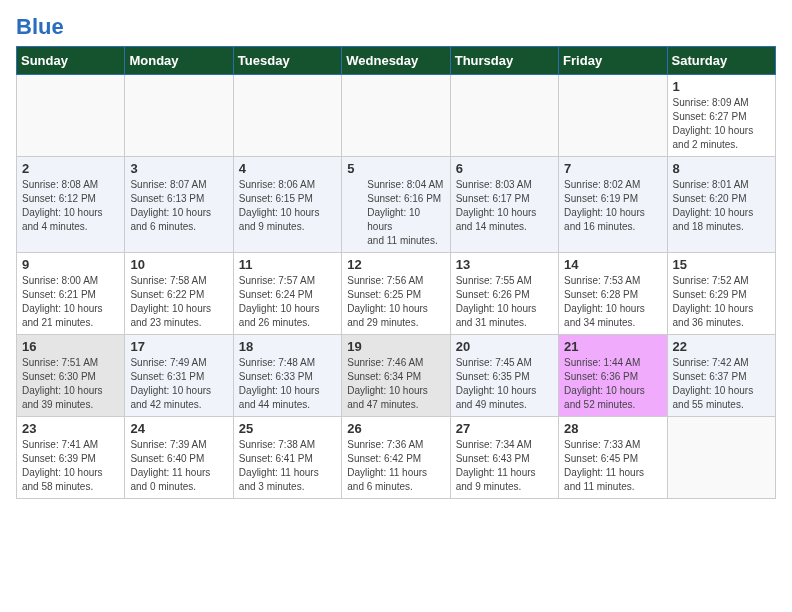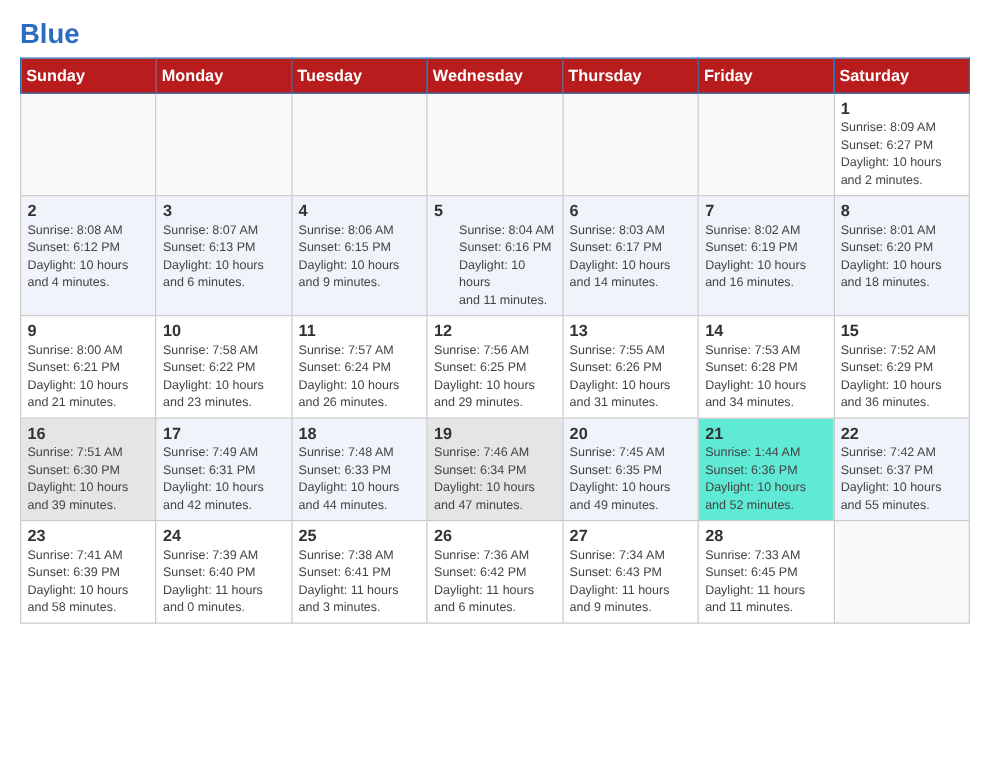--- a/index.html
+++ b/index.html
@@ -33,21 +33,21 @@
     .location-title {
       font-size: 15px;
       color: #555;
     }
     .calendar {
       width: 100%;
       border-collapse: collapse;
       border: 1px solid #ccc;
     }
     .calendar th {
-      background-color: #b91c1c;
+      background-color: #14532d;
       color: #fff;
       font-size: 13px;
       font-weight: bold;
       padding: 6px 4px;
       text-align: left;
       border: 1px solid #2a6db0;
     }
     .calendar td {
       vertical-align: top;
       border: 1px solid #ccc;
@@ -247,21 +247,21 @@
 Daylight: 10 hours
 and 47 minutes.</div>
         </td>
         <td style="background: rgb(240, 244, 250);">
           <span class="day-number">20</span>
           <div class="day-info" style="white-space: pre-line;">Sunrise: 7:45 AM
 Sunset: 6:35 PM
 Daylight: 10 hours
 and 49 minutes.</div>
         </td>
-        <td style="background: #5eead4;">
+        <td style="background: #f0abfc;">
           <span class="day-number">21</span>
           <div class="day-info" style="white-space: pre-line;">Sunrise: 1:44 AM
 Sunset: 6:36 PM
 Daylight: 10 hours
 and 52 minutes.</div>
         </td>
         <td style="background: rgb(240, 244, 250);">
           <span class="day-number">22</span>
           <div class="day-info" style="white-space: pre-line;">Sunrise: 7:42 AM
 Sunset: 6:37 PM

